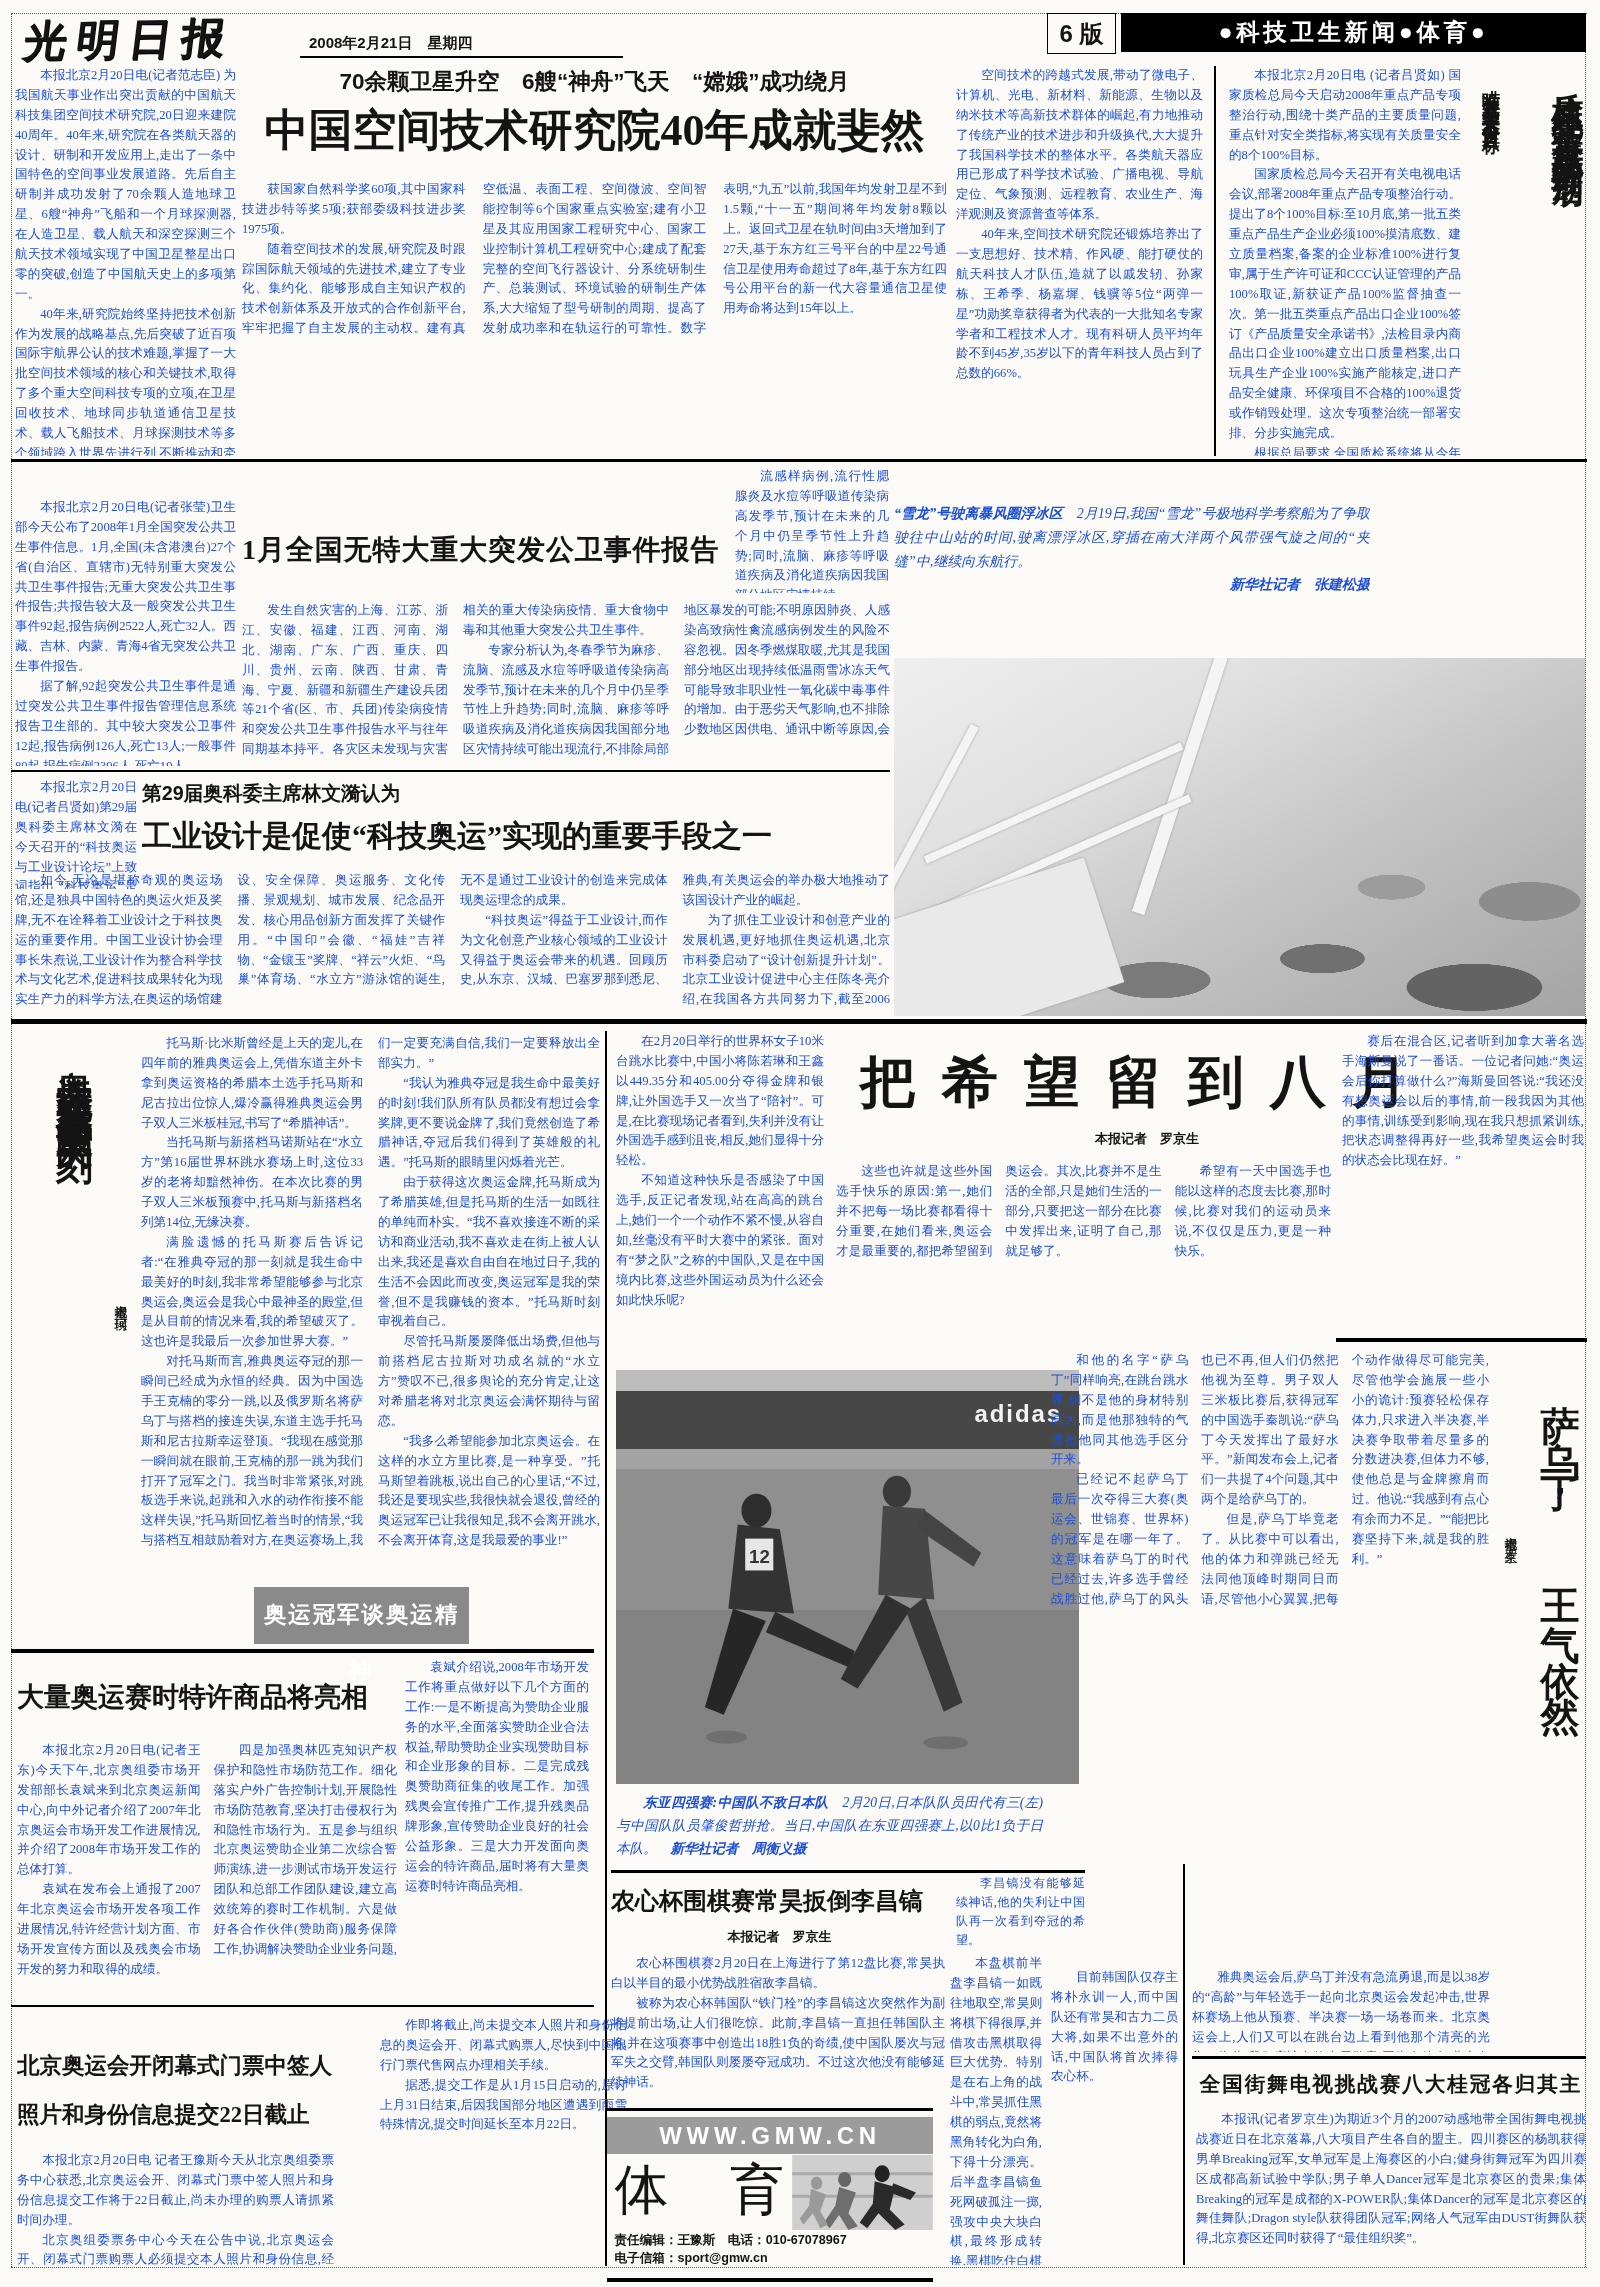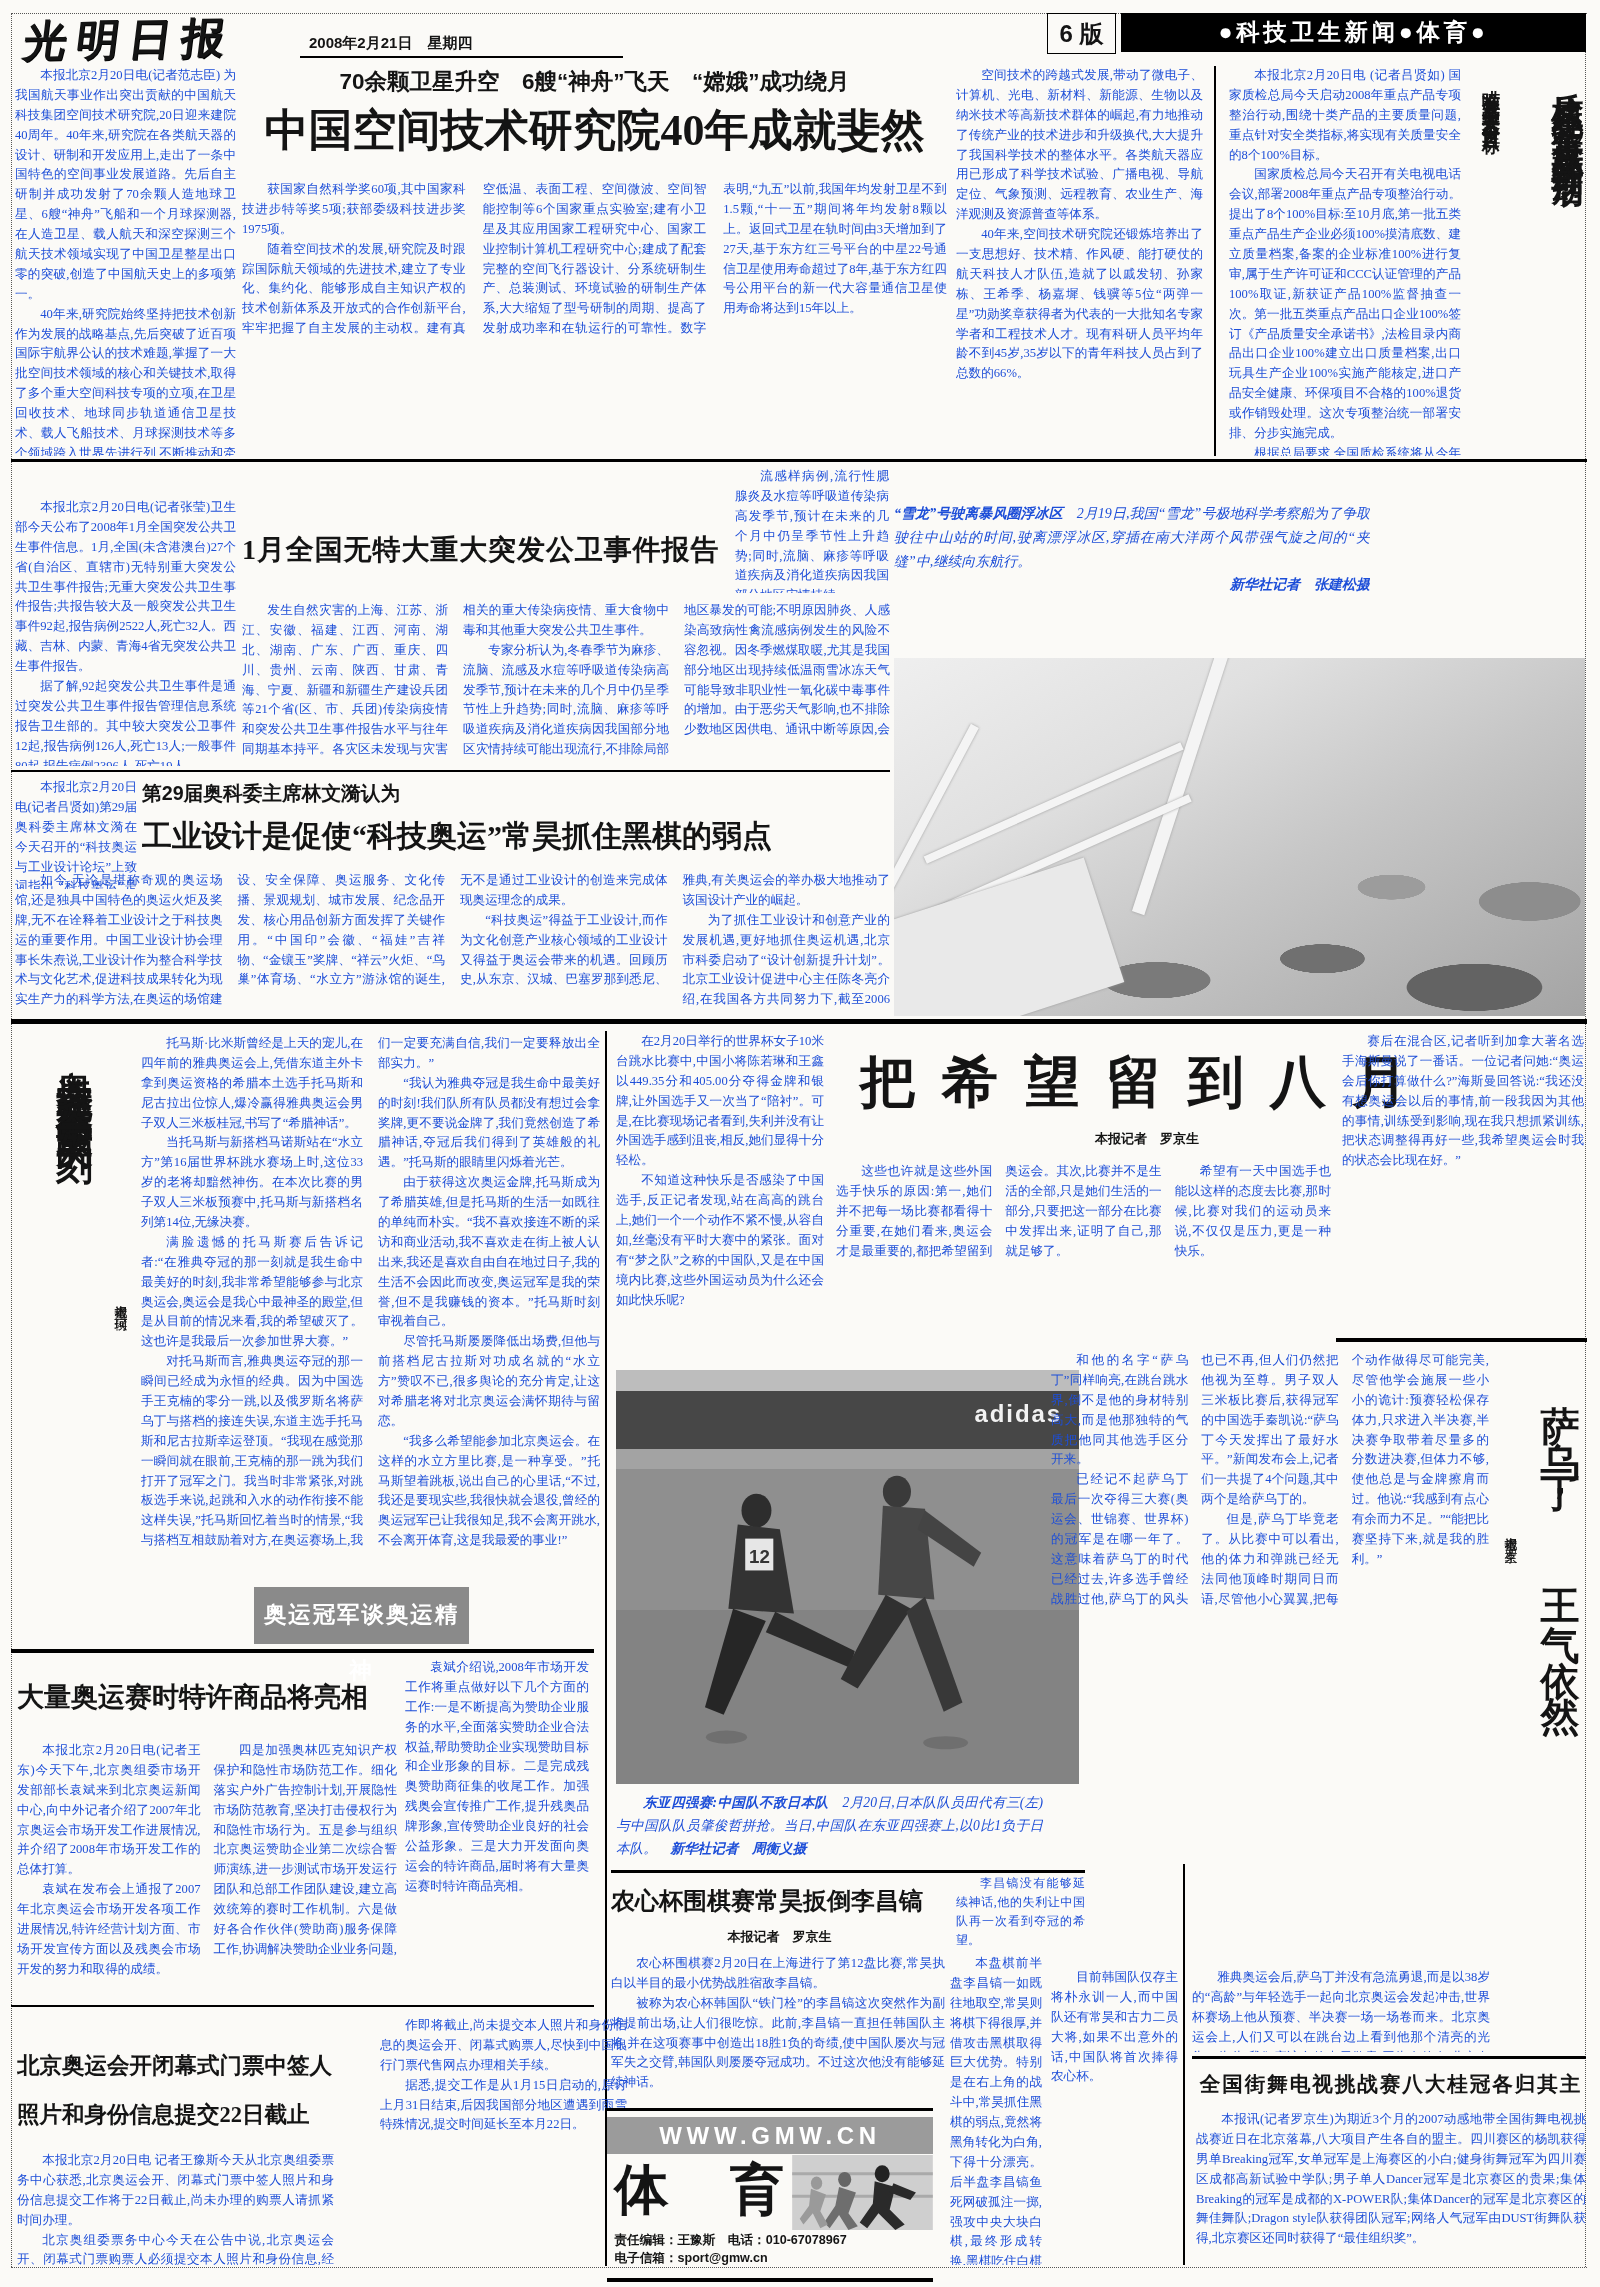--- a/index.html
+++ b/index.html
@@ -31,21 +31,21 @@
       radial-gradient(ellipse 56px 20.6px at 72% 64%, #9c9c9c 0 60%, transparent 61%),
       linear-gradient(150deg,#efefef 0%,#e0e0e0 30%,#c6c6c6 58%,#a4a4a4 100%);
       overflow:hidden;}
   .white-bar{position:absolute;background:#f4f4f4;box-shadow:0 0 2.8px #999;}
   .photo-soccer{background:linear-gradient(#bdbdbd 0 5%,#474747 5% 19%,#a3a3a3 19% 24%,#8f8f8f 24% 58%,#838383 58% 100%);overflow:hidden;}
   .adidas{position:absolute;color:#f2f2f2;font-family:"Liberation Sans",sans-serif;font-weight:bold;}
   .graybox{background:#8a8a8a;color:#fff;font-weight:bold;text-align:center;
            font-family:"Liberation Sans",sans-serif;border:5.6px solid #fbfaf7;box-sizing:border-box;}
   .gmw{background:#9b9b9b;color:#fff;font-weight:bold;text-align:center;
        font-family:"Liberation Sans",sans-serif;letter-spacing:4.7px;}
-  .tiyu{font-weight:bold;font-size:54px;letter-spacing:24px;line-height:1;}
+  .tiyu{font-weight:normal;font-size:54px;letter-spacing:24px;line-height:1;}
   .edline{font-size:12.6px;font-weight:bold;font-family:"Liberation Sans",sans-serif;line-height:1.5;}
 </style>
 </head>
 <body>
 
 <div class="page">
 
   <div class="dot" style="left:11.2px;top:13px;width:1576px;border-top:1.9px dotted #555;"></div>
   <div class="dot" style="left:11.2px;top:13px;height:2254px;border-left:1.9px dotted #555;"></div>
   <div class="dot" style="left:1585px;top:13px;height:2254px;border-left:1.9px dotted #555;"></div>
@@ -107,21 +107,21 @@
     <div class="white-bar" style="left:-28px;top:234px;width:244px;height:131px;transform:rotate(-18deg);background:#e9e9e9;"></div>
     <div class="white-bar" style="left:28px;top:56px;width:9.4px;height:206px;transform:rotate(28deg);"></div>
   </div>
 
   <div class="rule" style="left:11.2px;top:770px;width:879px;height:1.9px;"></div>
 
   <div class="col" style="left:15px;top:778px;width:122px;height:111px;">
     <p>本报北京2月20日电(记者吕贤如)第29届奥科委主席林文漪在今天召开的“科技奥运与工业设计论坛”上致词指出,“科技奥运”是落实“绿色奥运、人文奥运”的重要支撑,而工业设计则是促使“科技奥运”由理念变为现实的重要手段之一。</p>
   </div>
   <div class="abs hl sans" style="left:142px;top:780px;width:487px;font-size:19.7px;">第29届奥科委主席林文漪认为</div>
-  <div class="abs hl" style="left:142px;top:809px;width:750px;height:54px;font-size:30px;line-height:54px;">工业设计是促使“科技奥运”常昊抓住黑棋的弱点</div>
+  <div class="abs hl" style="left:142px;top:809px;width:750px;height:54px;font-size:30px;line-height:54px;">工业设计是促使“科技奥运”实现的重要手段之一</div>
   <div class="col" style="left:15px;top:871px;width:875px;height:142px;column-count:4;column-gap:15px;">
     <p>如今,无论是堪称奇观的奥运场馆,还是独具中国特色的奥运火炬及奖牌,无不在诠释着工业设计之于科技奥运的重要作用。中国工业设计协会理事长朱焘说,工业设计作为整合科学技术与文化艺术,促进科技成果转化为现实生产力的科学方法,在奥运的场馆建设、安全保障、奥运服务、文化传播、景观规划、城市发展、纪念品开发、核心用品创新方面发挥了关键作用。“中国印”会徽、“福娃”吉祥物、“金镶玉”奖牌、“祥云”火炬、“鸟巢”体育场、“水立方”游泳馆的诞生,无不是通过工业设计的创造来完成体现奥运理念的成果。</p>
     <p>“科技奥运”得益于工业设计,而作为文化创意产业核心领域的工业设计又得益于奥运会带来的机遇。回顾历史,从东京、汉城、巴塞罗那到悉尼、雅典,有关奥运会的举办极大地推动了该国设计产业的崛起。</p>
     <p>为了抓住工业设计和创意产业的发展机遇,更好地抓住奥运机遇,北京市科委启动了“设计创新提升计划”。北京工业设计促进中心主任陈冬亮介绍,在我国各方共同努力下,截至2006年,仅北京各类设计公司已增至16000多家,从业人员达25万人,营业收入达328.4亿元。</p>
   </div>
 
   <div class="rule" style="left:11.2px;top:1019px;width:1576px;height:4.7px;"></div>
 
   <div class="abs vert hl" style="left:24px;top:1042px;height:607px;width:75px;font-size:37px;letter-spacing:5.6px;">奥运夺冠是我生命中最美的一刻</div>
   <div class="abs vert" style="left:107px;top:1295px;height:187px;width:22.5px;font-size:13px;">本报记者　侯珂珂</div>

